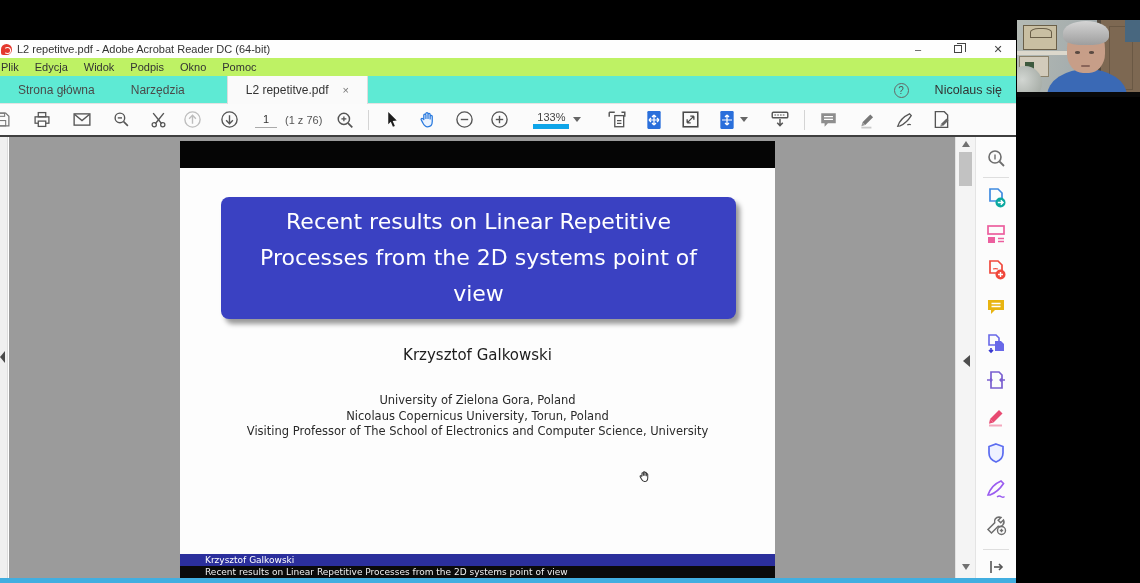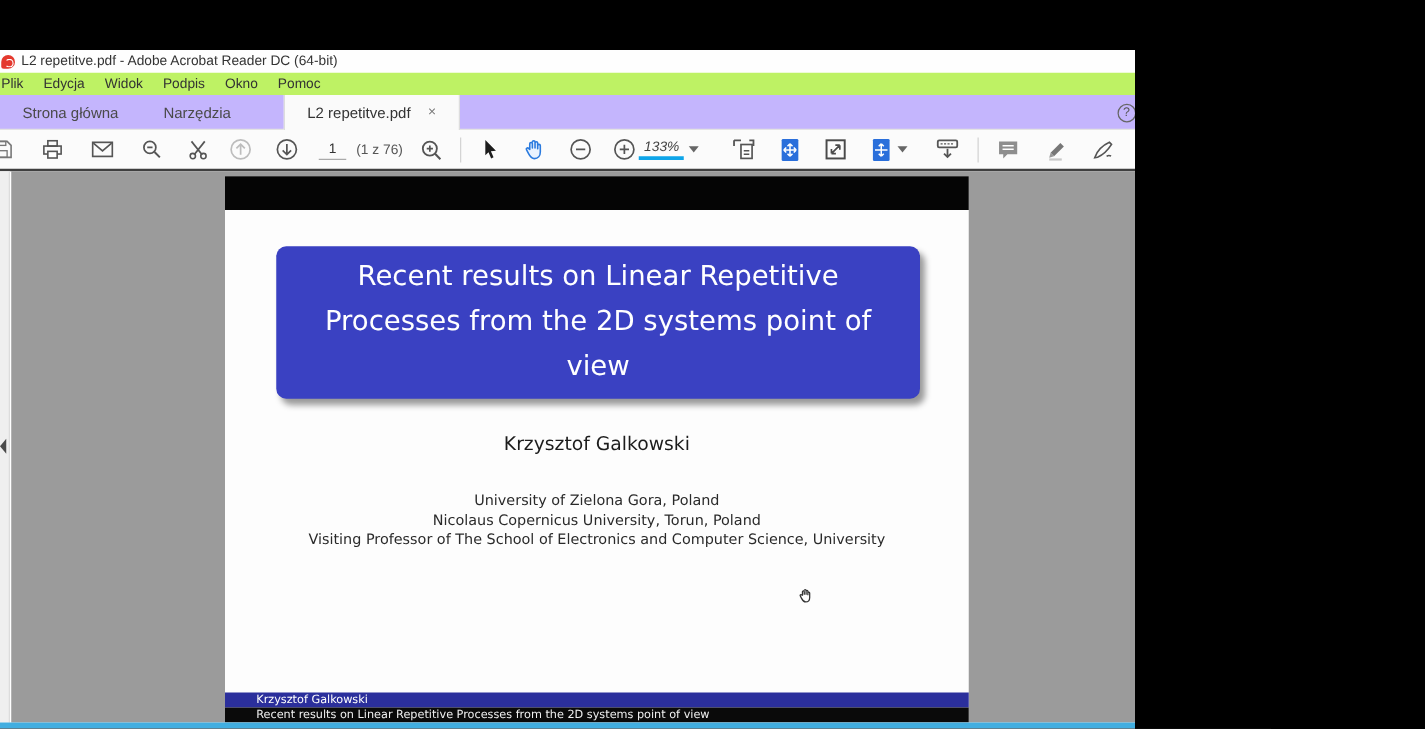--- a/index.html
+++ b/index.html
@@ -1,48 +1,48 @@
 <!DOCTYPE html>
 <html><head>
 <meta charset="utf-8">
 <style>
   * { box-sizing: border-box; margin: 0; padding: 0; }
   html,body { background:#000; }
-  .screen { position:relative; width:908px; height:583px; background:#000; overflow:hidden;
+  .screen { position:relative; width:1140px; height:583px; background:#000; overflow:hidden;
             font-family:"Liberation Sans", sans-serif; }
 
   
   .window { position:absolute; left:0; top:40px; width:1016px; height:543px; background:#fff; overflow:hidden; }
 
   .titlebar { position:relative; height:18px; background:#fefefe; display:flex; align-items:center; font-size:11px; color:#333; }
   .pdf-app-icon { width:11px; height:11px; border-radius:50% 50% 50% 2px; background:#e4392e; margin:0 5px 0 1px; flex:0 0 auto; position:relative; }
   .pdf-app-icon::after{ content:""; position:absolute; left:3px; top:3px; width:5px; height:5px; border-radius:50%; border:1.5px solid #fff; border-left-color:transparent; }
   .win-controls { position:absolute; right:4px; top:0; height:18px; display:flex; align-items:center; gap:24px; padding-right:6px; }
   .win-btn { width:16px; height:14px; display:flex; align-items:center; justify-content:center; color:#444; font-size:11px; cursor:default; }
   .restore-glyph { width:8px; height:8px; border:1px solid #444; position:relative; }
   .restore-glyph::before { content:""; position:absolute; left:2px; top:-3px; width:8px; height:8px; border:1px solid #444; border-bottom:none; border-left:none; }
 
   .menubar { height:18px; background:#bef264; display:flex; align-items:center; font-size:11px; color:#333; }
   .menu-item { padding:0 8px; }
   .menu-item:first-child { margin-left:-7px; }
 
-  .tabbar { height:28px; background:#c4b5fd; display:flex; align-items:center; font-size:12px; color:#4a4a4a; border-bottom:1px solid #e3e3e3; position:relative; }
+  .tabbar { height:28px; background:#5eead4; display:flex; align-items:center; font-size:12px; color:#4a4a4a; border-bottom:1px solid #e3e3e3; position:relative; }
   .tab { padding:0 18px; height:28px; display:flex; align-items:center; }
   .tab.doc { background:#fafafa; border-left:1px solid #ddd; border-right:1px solid #ddd; margin-left:24px; gap:14px; color:#333; }
   .tab-close { color:#777; font-size:11px; }
   .tabbar-right { position:absolute; right:14px; top:0; height:28px; display:flex; align-items:center; gap:26px; }
   .help-circle { width:15px; height:15px; border:1px solid #666; border-radius:50%; color:#555; font-size:10px; display:flex; align-items:center; justify-content:center; }
   .signin { font-size:12.5px; color:#333; }
 
   .toolbar { height:33px; background:#fbfbfb; display:flex; align-items:center; border-bottom:2px solid #3f3f3f; }
   .ti { flex:0 0 auto; display:flex; align-items:center; justify-content:center; }
   .tdivider { width:1px; height:20px; background:#d4d4d4; margin-left:14px; }
   .page-input { width:22px; height:16px; border:none; border-bottom:1px solid #aaa; background:transparent; text-align:center; font-size:11px; color:#333; margin-left:16px; font-family:"Liberation Sans",sans-serif; }
   .page-count { font-size:11px; color:#555; margin-left:8px; }
-  .zoom-level { font-size:11px; color:#444; margin-left:2px; border-bottom:3px solid #0ea5e9; padding:0 4px 1px 4px;font-style:italic; }
+  .zoom-level { font-size:11px; color:#444; margin-left:24px; border-bottom:5px solid #0ea5e9; padding:0 4px 1px 4px; }
   .caret-down { width:0; height:0; border-left:4px solid transparent; border-right:4px solid transparent; border-top:5px solid #666; margin-left:4px; }
 
   
   .content { position:absolute; left:0; top:97px; width:1016px; height:441px; }
   .left-strip { position:absolute; left:0; top:0; width:8px; height:100%; background:#efefef; border-right:1px solid #dcdcdc; }
   .left-collapse { position:absolute; left:0; top:214px; width:0; height:0; border-top:6px solid transparent; border-bottom:6px solid transparent; border-right:5px solid #4a4a4a; }
   .doc-pane { position:absolute; left:9px; top:0; width:946px; height:100%; background:#9b9b9b; overflow:hidden; }
 
   
   .slide { position:absolute; left:171px; top:4px; width:595px; height:437px; background:#fdfdfd; font-family:"DejaVu Sans", sans-serif;padding-left:40px; }

